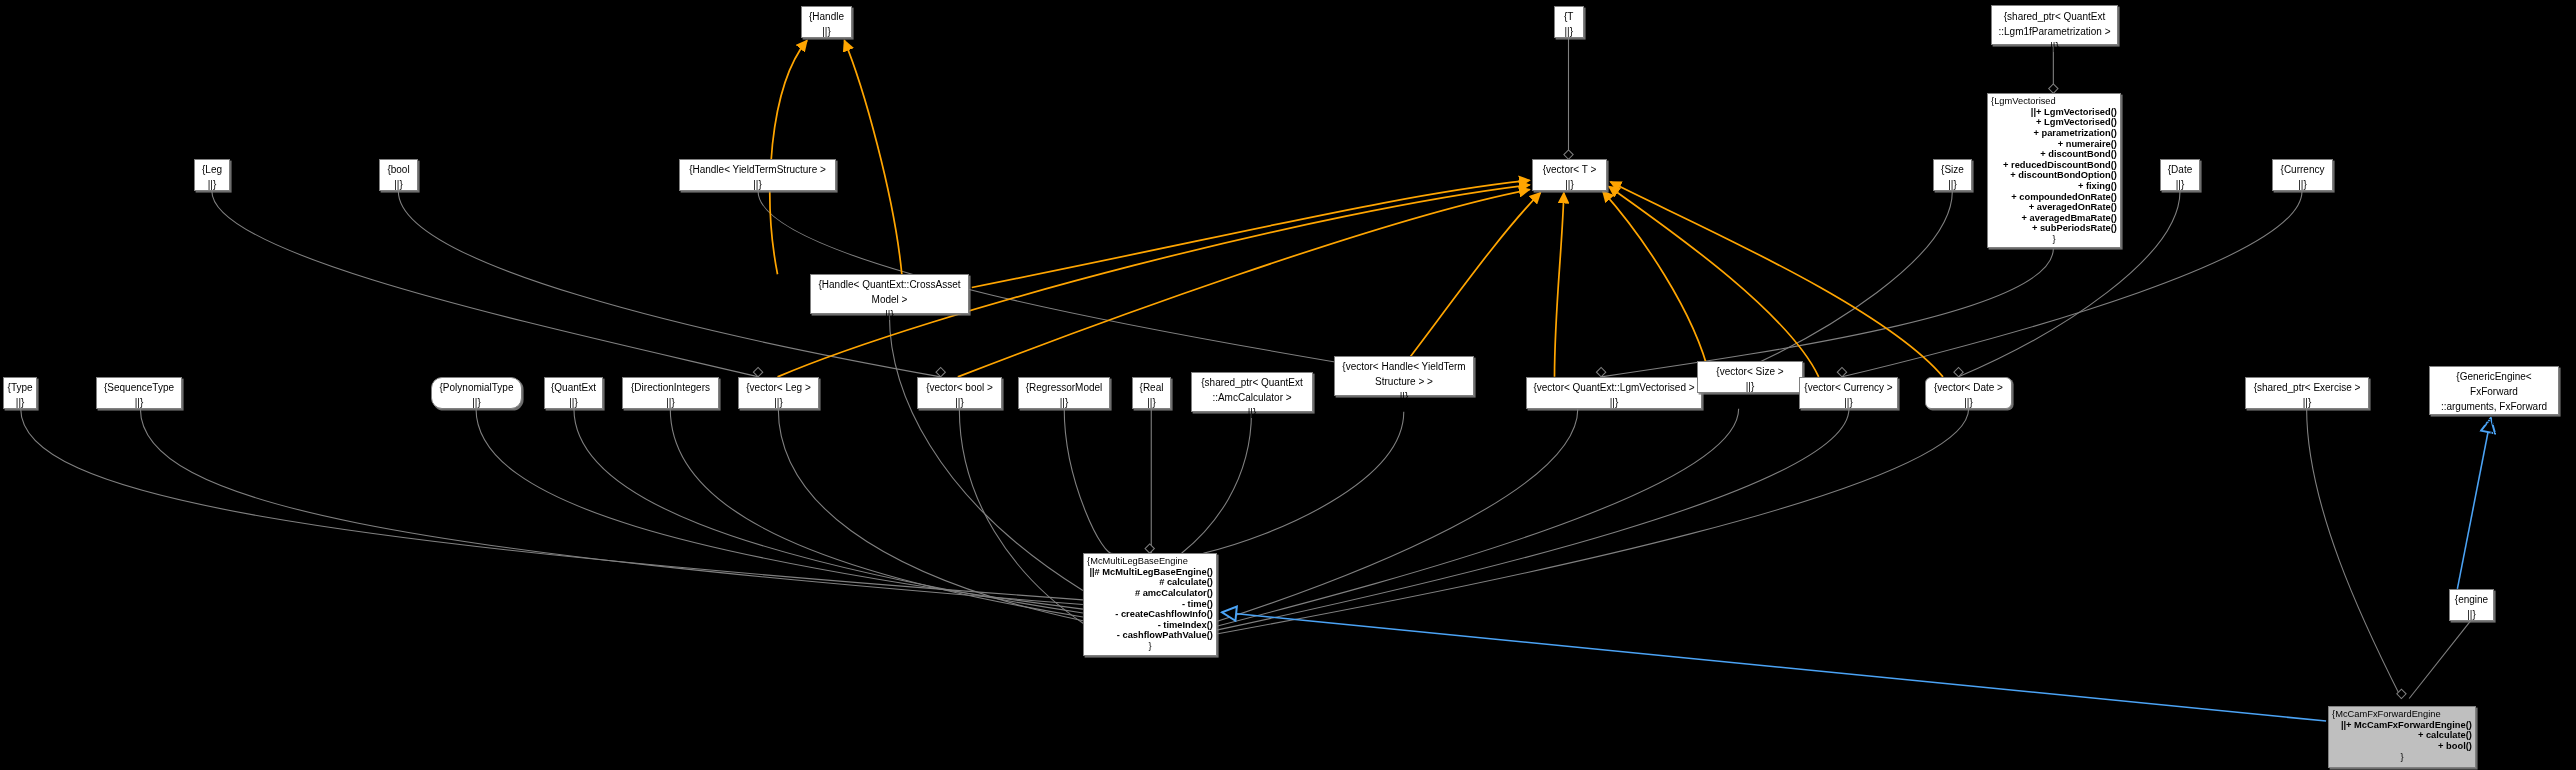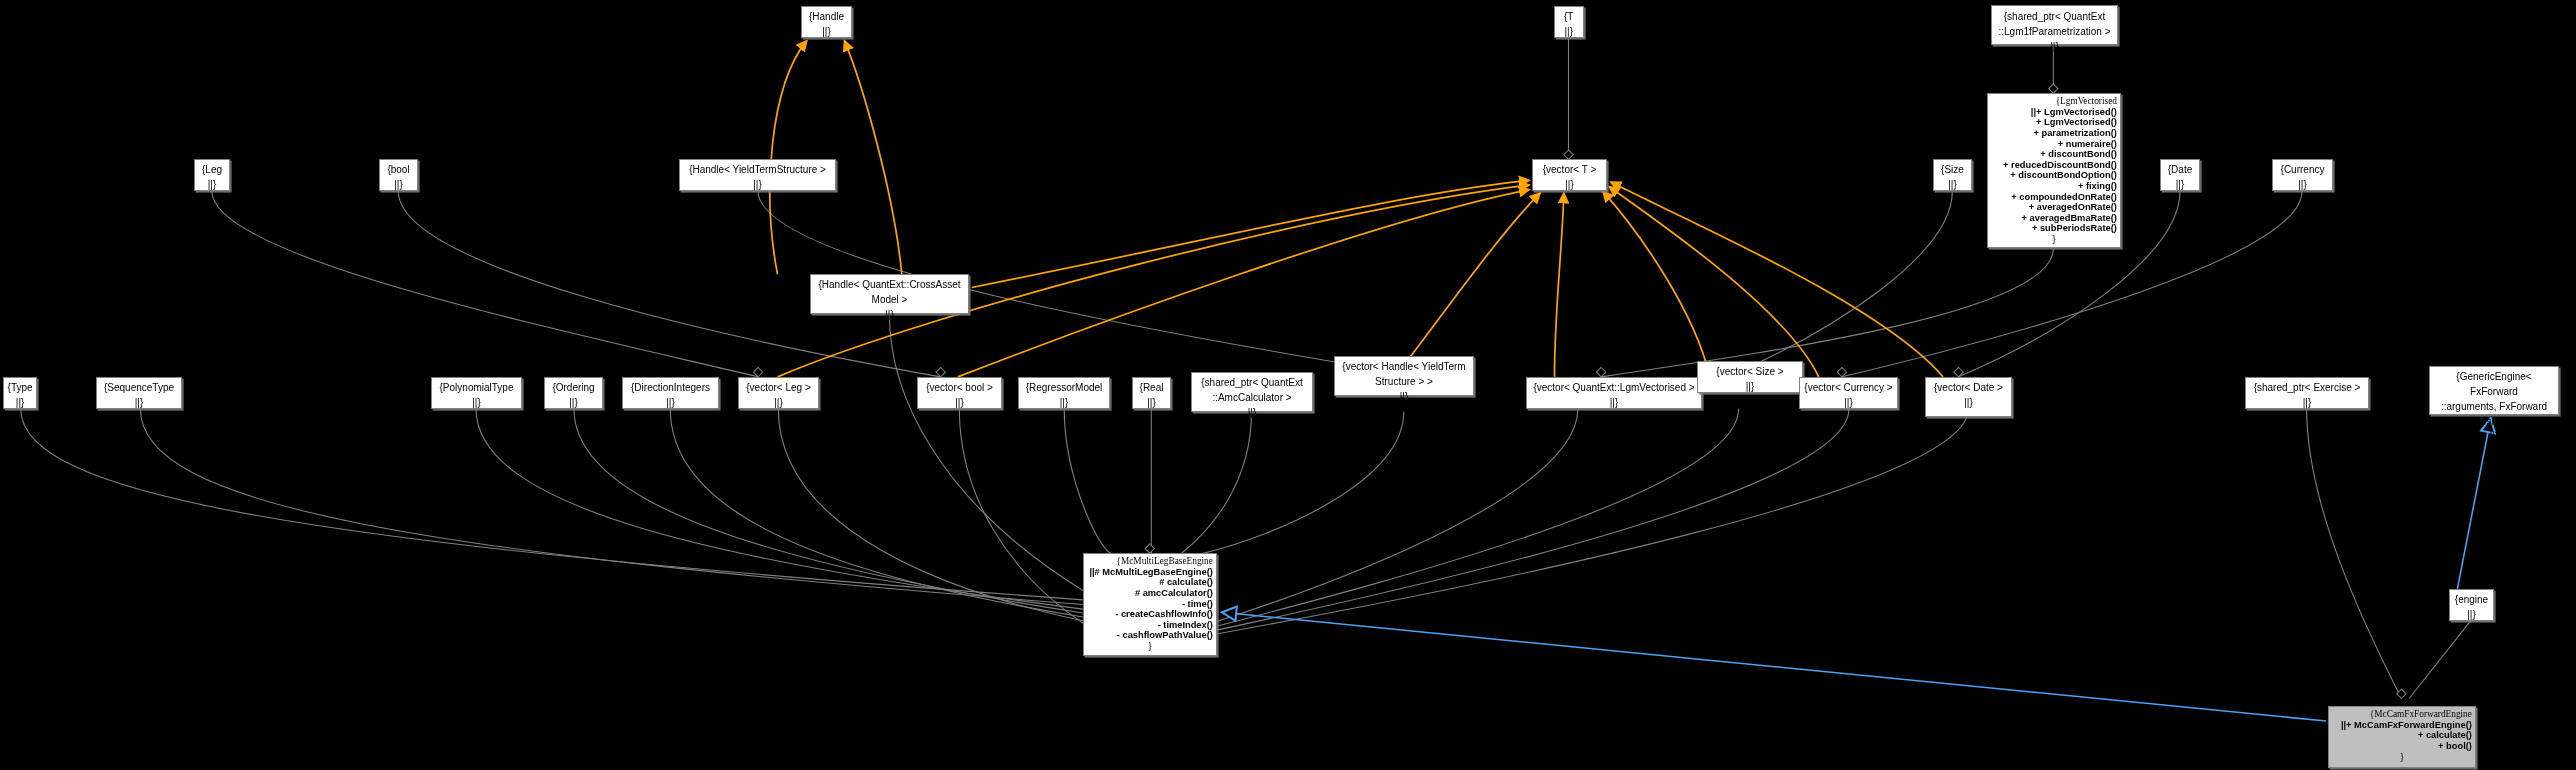--- a/index.html
+++ b/index.html
@@ -40,22 +40,21 @@
   }
   .node.focus {
     background: #bfbfbf;
     margin-top: 7px;
   }
   .node.members {
     text-align: left;
   }
   .node .title {
     display: block;
-    text-align: right;
-    font-family: Liberation Serif, serif;
+    text-align: left;
   }
   .node .mem {
     display: block;
     text-align: right;
     font-weight: bold;
   }
   .node .closing {
     display: block;
     text-align: center;
   }
@@ -168,23 +167,23 @@
       <div class="node" style="left: 2272px; top: 159px; width: 61px; height: 32px;">{Currency
 ||}</div>
       <div class="node members" style="left: 1987px; top: 93px; width: 134px; height: 155px; text-align: left; font-size: 9.3px; line-height: 10.6px;"><span class="title">{LgmVectorised</span><span class="mem">||+ LgmVectorised()</span><span class="mem">+ LgmVectorised()</span><span class="mem">+ parametrization()</span><span class="mem">+ numeraire()</span><span class="mem">+ discountBond()</span><span class="mem">+ reducedDiscountBond()</span><span class="mem">+ discountBondOption()</span><span class="mem">+ fixing()</span><span class="mem">+ compoundedOnRate()</span><span class="mem">+ averagedOnRate()</span><span class="mem">+ averagedBmaRate()</span><span class="mem">+ subPeriodsRate()</span><span class="closing">}</span></div>
       <div class="node" style="left: 810px; top: 274px; width: 159px; height: 40px;">{Handle&lt; QuantExt::CrossAsset
 Model &gt;
 ||}</div>
       <div class="node" style="left: 3.1px; top: 377px; width: 34px; height: 32px;">{Type
 ||}</div>
       <div class="node" style="left: 96px; top: 377px; width: 86px; height: 32px;">{SequenceType
 ||}</div>
-      <div class="node" style="left: 431px; top: 377px; width: 91px; height: 32px;">{PolynomialType
-||}</div>
-      <div class="node" style="left: 544px; top: 377px; width: 59px; height: 32px;">{Ordering
+      <div class="node" style="left: 431px; top: 377px; width: 91px; height: 32px; border-radius: 11px;">{PolynomialType
+||}</div>
+      <div class="node" style="left: 544px; top: 377px; width: 59px; height: 32px;">{QuantExt
 ||}</div>
       <div class="node" style="left: 622px; top: 377px; width: 97px; height: 32px;">{DirectionIntegers
 ||}</div>
       <div class="node" style="left: 738px; top: 377px; width: 81px; height: 32px;">{vector&lt; Leg &gt;
 ||}</div>
       <div class="node" style="left: 917px; top: 377px; width: 85px; height: 32px;">{vector&lt; bool &gt;
 ||}</div>
       <div class="node" style="left: 1018px; top: 377px; width: 92px; height: 32px;">{RegressorModel
 ||}</div>
       <div class="node" style="left: 1132px; top: 377px; width: 39px; height: 32px;">{Real
@@ -194,21 +193,21 @@
 ||}</div>
       <div class="node" style="left: 1334px; top: 356px; width: 140px; height: 40px;">{vector&lt; Handle&lt; YieldTerm
 Structure &gt; &gt;
 ||}</div>
       <div class="node" style="left: 1490px; top: 377px; width: 176px; height: 32px; margin-left: 36px;">{vector&lt; QuantExt::LgmVectorised &gt;
 ||}</div>
       <div class="node" style="left: 1697px; top: 361px; width: 106px; height: 32px;">{vector&lt; Size &gt;
 ||}</div>
       <div class="node" style="left: 1799px; top: 377px; width: 99px; height: 32px;">{vector&lt; Currency &gt;
 ||}</div>
-      <div class="node" style="left: 1925px; top: 377px; width: 87px; height: 40px;">{vector&lt; Date &gt;
+      <div class="node" style="left: 1925px; top: 377px; width: 87px; height: 32px; border-radius: 6px;">{vector&lt; Date &gt;
 ||}</div>
       <div class="node" style="left: 2245px; top: 377px; width: 124px; height: 32px;">{shared_ptr&lt; Exercise &gt;
 ||}</div>
       <div class="node" style="left: 2429px; top: 366px; width: 130px; height: 49px;">{GenericEngine&lt; FxForward
 ::arguments, FxForward
 ::results &gt;
 ||}</div>
       <div class="node members" style="left: 1083px; top: 553px; width: 134px; height: 103px; text-align: left; font-size: 9.3px; line-height: 10.6px;"><span class="title">{McMultiLegBaseEngine</span><span class="mem">||# McMultiLegBaseEngine()</span><span class="mem"># calculate()</span><span class="mem"># amcCalculator()</span><span class="mem">- time()</span><span class="mem">- createCashflowInfo()</span><span class="mem">- timeIndex()</span><span class="mem">- cashflowPathValue()</span><span class="closing">}</span></div>
       <div class="node" style="left: 2449px; top: 589px; width: 45px; height: 32px;">{engine
 ||}</div>

